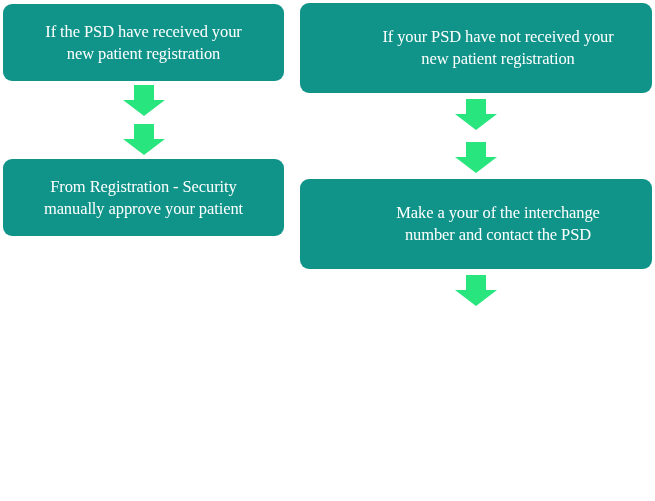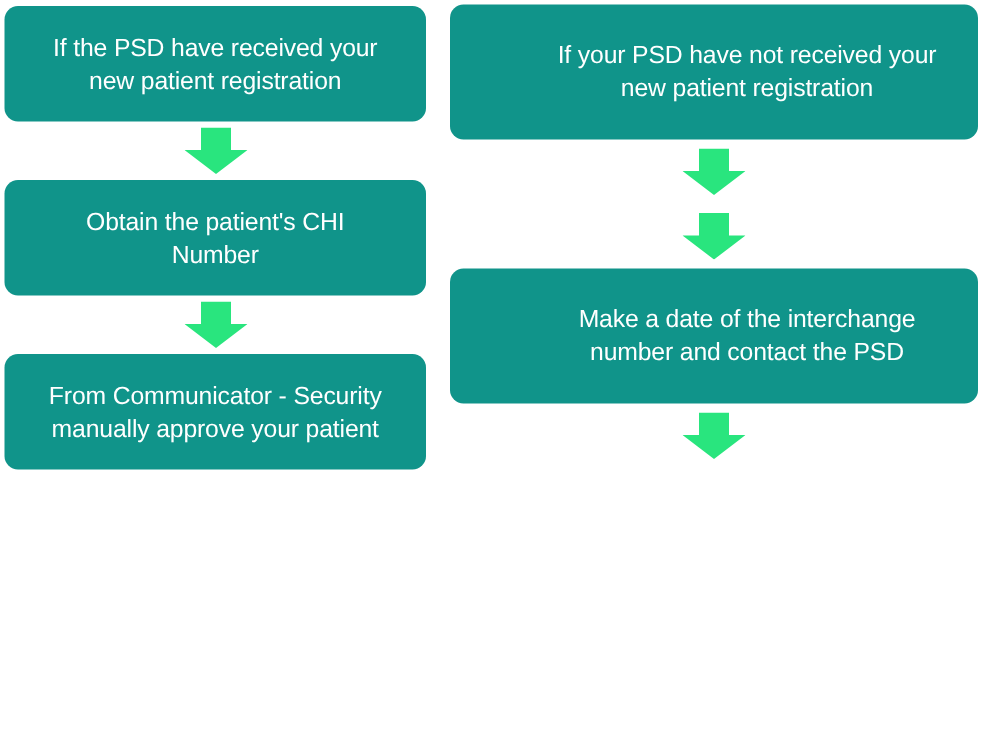--- a/index.html
+++ b/index.html
@@ -15,20 +15,21 @@
     height: 501px;
     background: var(--page-bg);
     font-family: "Liberation Sans", sans-serif;
   }
   .canvas {
     position: relative;
     width: 655px;
     height: 366px;
     background: var(--page-bg);
     overflow: hidden;
+    font-family: Liberation Serif, serif;
   }
   .col {
     position: absolute;
     display: flex;
     flex-direction: column;
     align-items: center;
   }
   .col-left  { left: 3px;   top: 4px; width: 281px; }
   .col-right { left: 300px; top: 3px; width: 352px; }
   .box {
@@ -57,38 +58,36 @@
 <body>
 
 <div class="canvas">
 
   <div class="col col-left">
     <div class="box">If the PSD have received your
 new patient registration</div>
     <svg class="arrow-icon" width="42" height="31" viewBox="0 0 42 31" aria-hidden="true">
       <polygon points="11,0 31,0 31,15 42,15 21,31 0,15 11,15"></polygon>
     </svg>
-    <div class="box">Obtain the patient's CHI
-Number</div>
     <svg class="arrow-icon" width="42" height="31" viewBox="0 0 42 31" aria-hidden="true">
       <polygon points="11,0 31,0 31,15 42,15 21,31 0,15 11,15"></polygon>
     </svg>
-    <div class="box">From Communicator - Security
+    <div class="box">From Registration - Security
 manually approve your patient</div>
   </div>
 
   <div class="col col-right">
     <div class="box">If your PSD have not received your
 new patient registration</div>
     <svg class="arrow-icon" width="42" height="31" viewBox="0 0 42 31" aria-hidden="true">
       <polygon points="11,0 31,0 31,15 42,15 21,31 0,15 11,15"></polygon>
     </svg>
     <svg class="arrow-icon" width="42" height="31" viewBox="0 0 42 31" aria-hidden="true">
       <polygon points="11,0 31,0 31,15 42,15 21,31 0,15 11,15"></polygon>
     </svg>
-    <div class="box">Make a date of the interchange
+    <div class="box">Make a your of the interchange
 number and contact the PSD</div>
     <svg class="arrow-icon" width="42" height="31" viewBox="0 0 42 31" aria-hidden="true">
       <polygon points="11,0 31,0 31,15 42,15 21,31 0,15 11,15"></polygon>
     </svg>
   </div>
 
 </div>
 
 </body></html>

